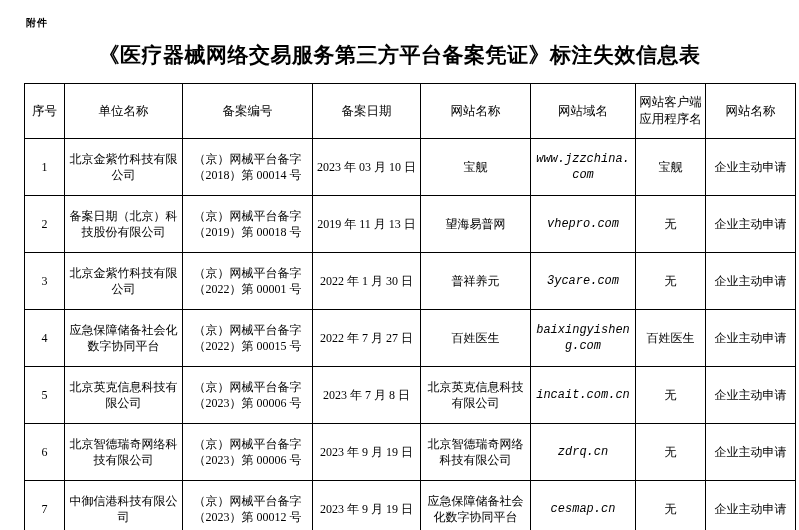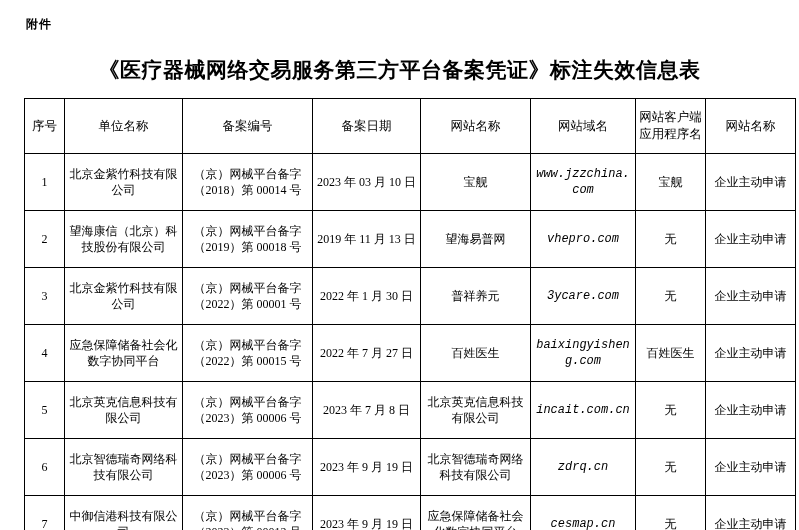--- a/index.html
+++ b/index.html
@@ -16,24 +16,24 @@
   }
   .page {
     position: relative;
     width: 799px;
     height: 530px;
     box-sizing: border-box;
     padding: 14px 24px 0 24px;
   }
   .attachment-label {
     font-family: "Liberation Serif", "DejaVu Serif", serif;
-    font-size: 12px;
+    font-size: 10px;
     font-weight: bold;
     letter-spacing: 1px;
-    margin: 2px 0 23px 2px;
+    margin: 2px 0 11px 2px;
   }
   .doc-title {
     text-align: center;
     font-family: Liberation Sans, sans-serif;
     font-size: 21px;
     font-weight: bold;
     letter-spacing: 0.5px;
     margin: 4px 0 14px 0;
     white-space: nowrap;
   }
@@ -121,21 +121,21 @@
         <td>北京金紫竹科技有限公司</td>
         <td class="cell-code">（京）网械平台备字（2018）第 00014 号</td>
         <td>2023 年 03 月 10 日</td>
         <td>宝舰</td>
         <td class="cell-url">www.jzzchina.com</td>
         <td>宝舰</td>
         <td>企业主动申请</td>
       </tr>
       <tr>
         <td class="cell-idx">2</td>
-        <td>望海康信（北京）科技股份有限公司</td>
+        <td>备案日期（北京）科技股份有限公司</td>
         <td class="cell-code">（京）网械平台备字（2019）第 00018 号</td>
         <td>2019 年 11 月 13 日</td>
         <td>望海易普网</td>
         <td class="cell-url">vhepro.com</td>
         <td>无</td>
         <td>企业主动申请</td>
       </tr>
       <tr>
         <td class="cell-idx">3</td>
         <td>北京金紫竹科技有限公司</td>

